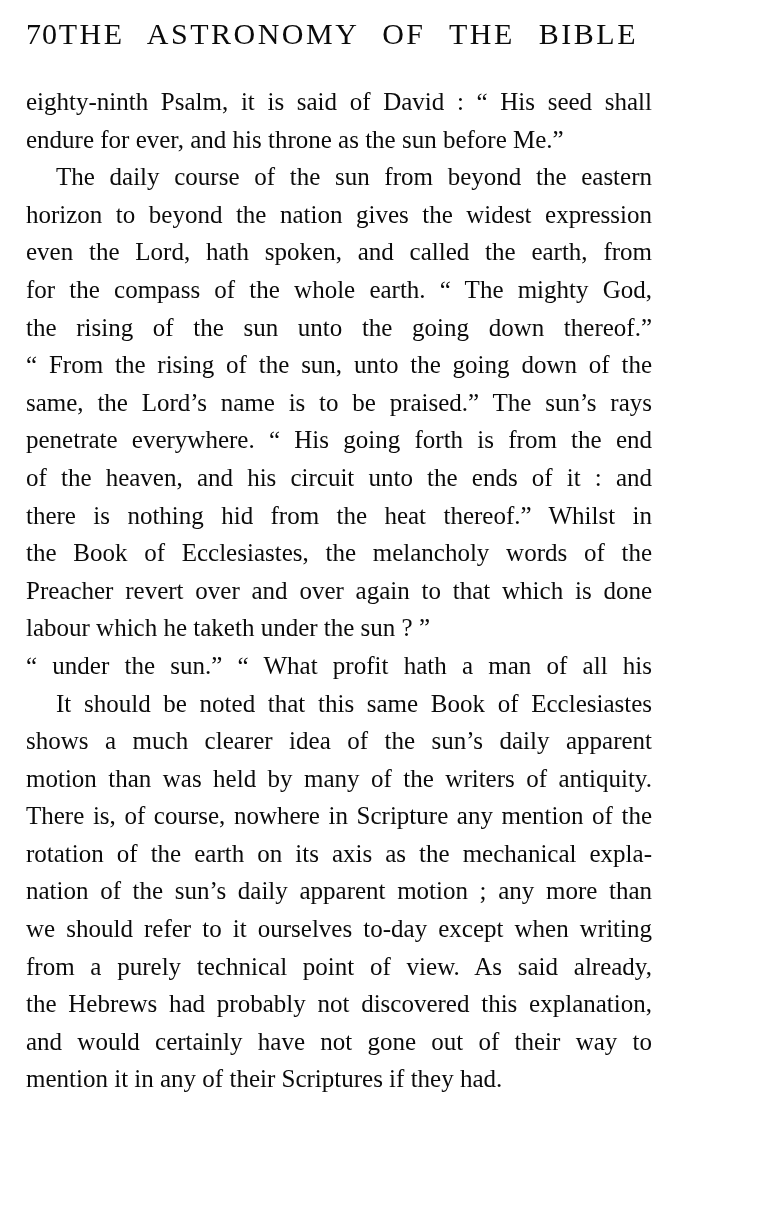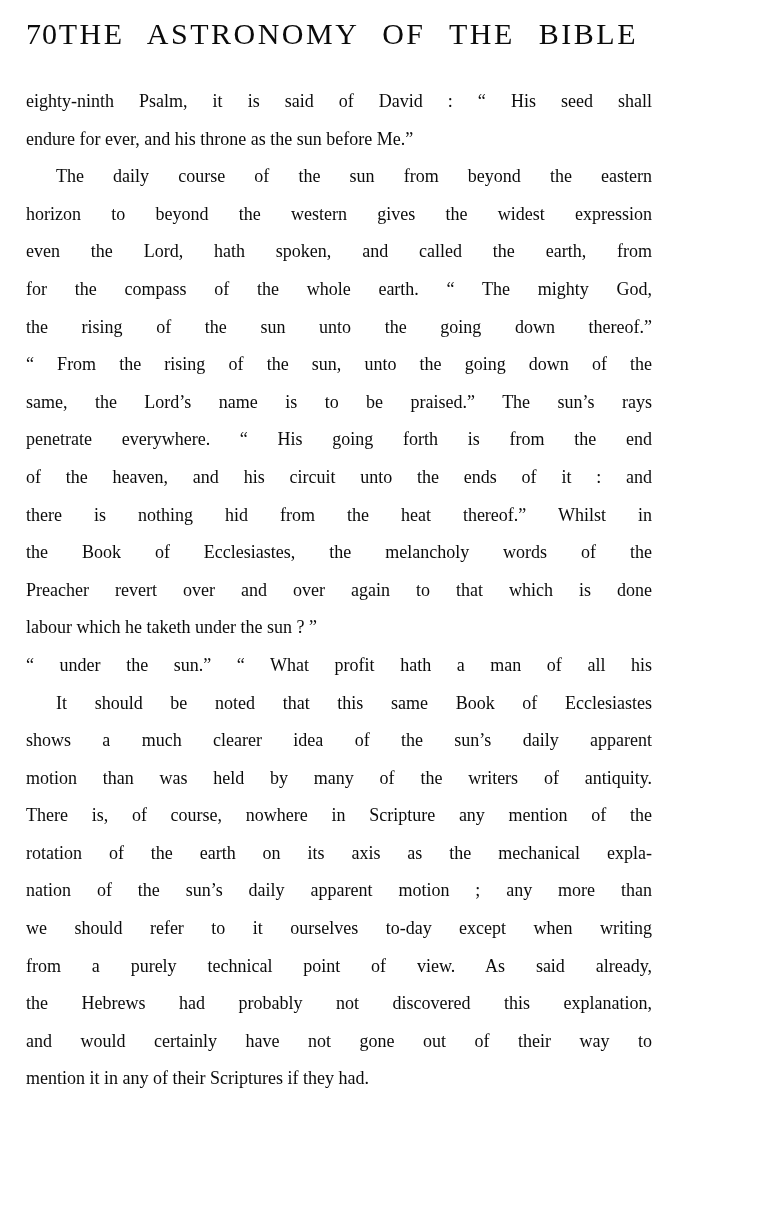--- a/index.html
+++ b/index.html
@@ -30,21 +30,21 @@
   }
   .head-title {
     flex: 1;
     text-align: center;
     letter-spacing: 2.5px;
     word-spacing: 14px;
     padding-right: 14px;
   }
   .body-text {
     margin-top: 31px;
-    font-size: 18px;
+    font-size: 25px;
     line-height: 37.6px;
   }
   .para { margin: 0; }
   .line {
     text-align: justify;
     text-align-last: justify;
     min-height: 37.6px;
   }
   .line.last {
     text-align: right;
@@ -62,21 +62,21 @@
     <span class="page-num">70</span>
     <span class="head-title">THE ASTRONOMY OF THE BIBLE</span>
   </header>
   <main class="body-text" id="body-text">
       <div class="para">
         <div class="line first">eighty-ninth Psalm, it is said of David : “ His seed shall</div>
         <div class="line last">endure for ever, and his throne as the sun before Me.”</div>
       </div>
       <div class="para indent">
         <div class="line first">The daily course of the sun from beyond the eastern</div>
-        <div class="line">horizon to beyond the western gives the widest expression</div>
+        <div class="line">horizon to beyond the nation gives the widest expression</div>
         <div class="line">even the Lord, hath spoken, and called the earth, from</div>
         <div class="line">for the compass of the whole earth.  “ The mighty God,</div>
         <div class="line">the rising of the sun unto the going down thereof.”</div>
         <div class="line">“ From the rising of the sun, unto the going down of the</div>
         <div class="line">same, the Lord’s name is to be praised.”  The sun’s rays</div>
         <div class="line">penetrate everywhere.  “ His going forth is from the end</div>
         <div class="line">of the heaven, and his circuit unto the ends of it : and</div>
         <div class="line">there is nothing hid from the heat thereof.”  Whilst in</div>
         <div class="line">the Book of Ecclesiastes, the melancholy words of the</div>
         <div class="line">Preacher revert over and over again to that which is done</div>

